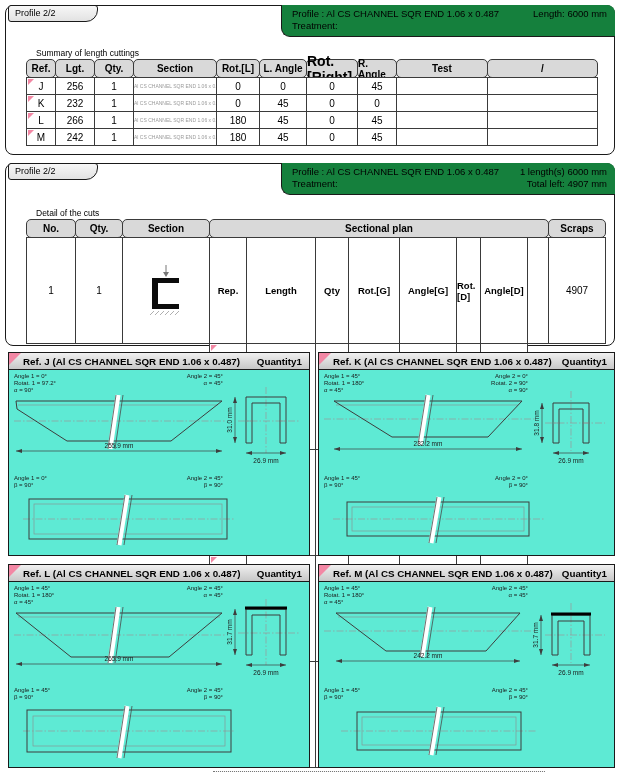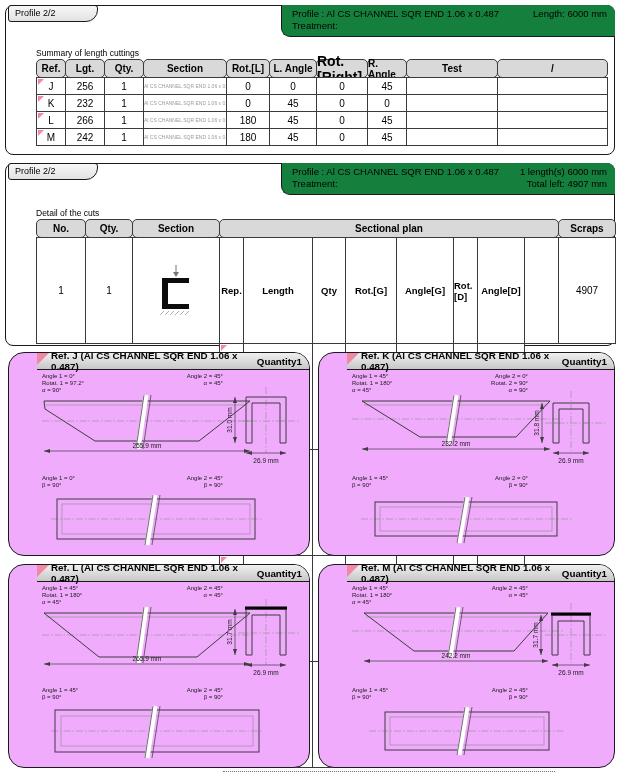--- a/index.html
+++ b/index.html
@@ -10,49 +10,49 @@
 
   .tab { position:absolute; left:2px; top:-1px; width:90px; height:17px; border:1.2px solid #1a1a1a;
          border-radius:3px 3px 12px 3px; background:linear-gradient(180deg,#f7f7f7,#e2e2e2);
          font-size:9px; line-height:15px; padding-left:6px; }
   .hdrbox { position:absolute; right:-1px; top:-1px; width:334px; border-left:1.2px solid #1a1a1a;
             border-bottom:1.2px solid #1a1a1a; border-bottom-left-radius:9px; border-top-right-radius:8px;
             background:#15803d; padding:3px 8px 4px 10px; font-size:9.5px; }
   .hline { display:flex; justify-content:space-between; line-height:12px; }
   .caption { position:absolute; left:30px; font-size:8.5px; }
 
-  .tbl { position:absolute; left:22px;padding-left:8px; }
+  .tbl { position:absolute; left:12px;padding-left:8px; }
   .trow { display:flex; }
   .cell { border:1px solid #3a3a3a; margin-left:-1px; margin-top:-1px; display:flex; align-items:center;
           justify-content:center; background:#fff; position:relative; font-size:10px; }
   .trow .cell:first-child { margin-left:0; }
   .hcell { background:#d9d9d9; border-radius:5px; font-weight:bold; font-size:10px; }
   .rh { height:19px; } .rd { height:18px; }
   
   .c0{width:30px}.c1{width:40px}.c2{width:40px}.c3{width:84px}.c4{width:44px}.c5{width:48px}
   .c6{width:52px}.c7{width:40px}.c8{width:92px}.c9{width:111px}
   .secsmall { font-size:5px; color:#9a9a9a; white-space:nowrap; overflow:hidden; }
   .tri { position:absolute; left:1px; top:1px; width:0; height:0;
          border-top:7px solid #f287a4; border-right:7px solid transparent; }
   .tri2 { border-top-width:6px; border-right-width:6px; }
 
   
   .n0{width:50px}.n1{width:48px}.n2{width:88px}.n3{width:340px}.n4{width:58px}
   .bodyrow .cell { height:107px; }
   .sectional { flex-direction:column; justify-content:flex-start; padding:0; }
-  .s0{width:25px}.s1{width:70px}.s2{width:34px}.s3{width:52px}.s4{width:58px}.s5{width:25px}.s6{width:48px}
+  .s0{width:38px}.s1{width:70px}.s2{width:34px}.s3{width:52px}.s4{width:58px}.s5{width:25px}.s6{width:48px}
   .srow { display:flex; width:340px; }
   .srow .cell { font-size:9.5px; }
   .sh { height:15px; font-weight:bold; }
   .sd { height:14px; }
   .strip { margin:3px 3px 0 3px; width:332px; height:26px; border:1px dotted #777; background:#f3f3f3;
            display:flex; align-items:center; gap:3px; padding:0 3px; }
 
   
-  .panel { position:absolute; border:1.5px solid #1a1a1a; border-radius:16px; background:#f0abfc; overflow:hidden;padding-left:28px; }
+  .panel { position:absolute; border:1.5px solid #1a1a1a; border-radius:0; background:#5eead4; overflow:hidden; }
   #panelJ { left:8px;  top:352px; width:302px; height:204px; }
   #panelK { left:318px; top:352px; width:297px; height:204px; }
   #panelL { left:8px;  top:564px; width:302px; height:204px; }
   #panelM { left:318px; top:564px; width:297px; height:204px; }
   .phead { position:relative; height:17px; background:linear-gradient(180deg,#f0f0f0,#c7c7c7);
            border-bottom:1.2px solid #1a1a1a; display:flex; align-items:center; justify-content:space-between;
            padding:0 7px 0 14px; font-weight:bold; font-size:9.8px; }
   .ptri { position:absolute; left:0; top:0; width:0; height:0;
           border-top:12px solid #f287a4; border-right:12px solid transparent; }
   .pqty { display:flex; }

